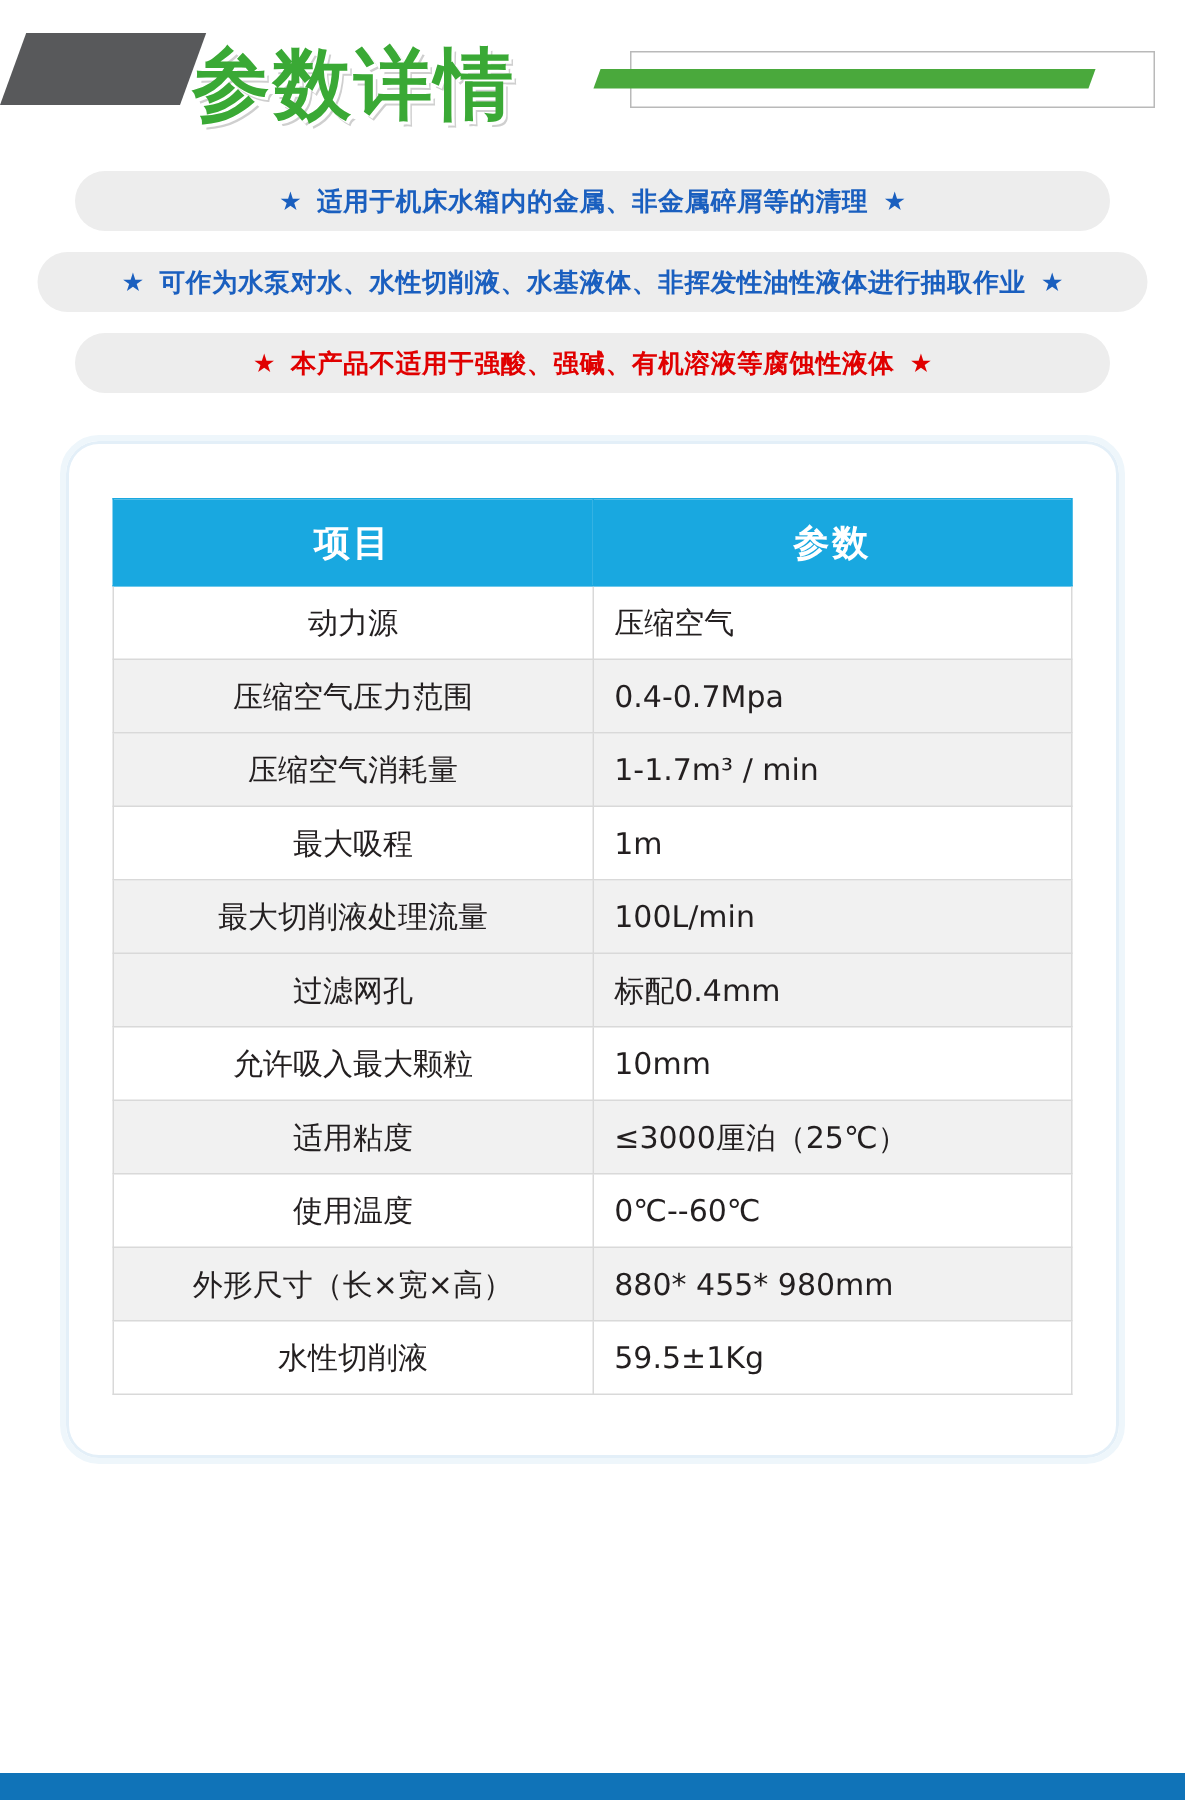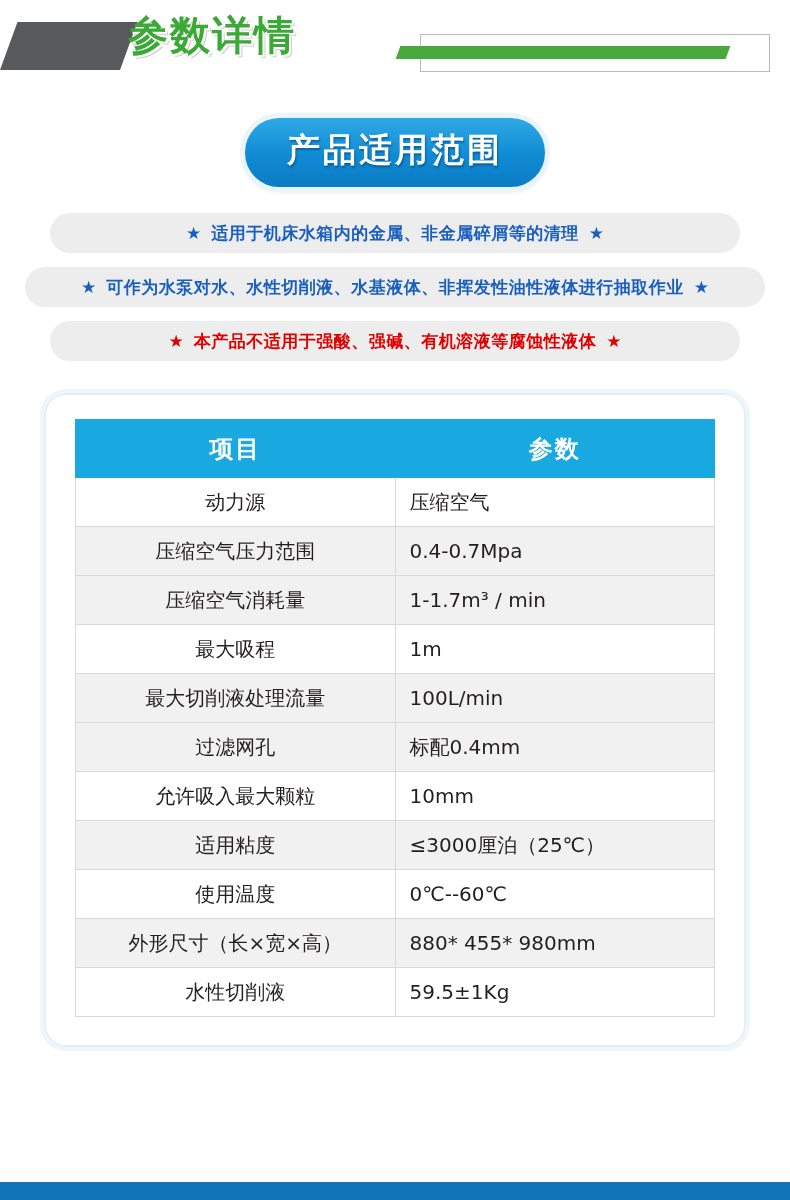--- a/index.html
+++ b/index.html
@@ -27,22 +27,22 @@
   .header-slab {
     position: absolute;
     left: 0; top: 22px;
     width: 120px; height: 48px;
     background: #58595b;
     transform: skewX(-20deg);
     transform-origin: left bottom;
   }
   .header-title {
     position: absolute;
-    left: 128px; top: 8px;
-    font-size: 40px;
+    left: 128px; top: 22px;
+    font-size: 52px;
     font-weight: bold;
     letter-spacing: 2px;
     color: #3aa935;
     text-shadow: 2px 2px 0 #ffffff, 3px 3px 0 #cfcfcf;
     font-family: "DejaVu Sans", sans-serif;
   }
   .header-bar {
     position: absolute;
     left: 398px; top: 46px;
     width: 330px; height: 13px;
@@ -116,21 +116,21 @@
     margin: 28px auto 0 auto;
     width: 710px;
     background: #ffffff;
     border: 4px solid #eef6fb;
     border-radius: 26px;
     box-shadow: 0 0 0 2px #e3eff8 inset;
     padding: 26px 24px 30px 24px;
   }
   table {
     width: 640px;
-    margin: 0 auto;
+    margin: 12px auto;
     border-collapse: collapse;
     table-layout: fixed;
   }
   th {
     background: #19a8e0;
     color: #ffffff;
     font-size: 24px;
     font-weight: bold;
     height: 58px;
     letter-spacing: 2px;
@@ -164,25 +164,20 @@
 
 <div class="page">
 
   <div class="header">
     <div class="header-slab"></div>
     <div class="header-title">参数详情</div>
     <div class="header-outline"></div>
     <div class="header-bar"></div>
   </div>
 
-  <div class="pill-wrap">
-    <div class="pill">
-      <span class="pill-text">产品适用范围</span>
-    </div>
-  </div>
 
   <div class="bullets">
 
     <div class="bullet narrow">
       <span class="bullet-star c-blue">★</span>
       <span class="bullet-text c-blue">适用于机床水箱内的金属、非金属碎屑等的清理</span>
       <span class="bullet-star c-blue">★</span>
     </div>
 
     <div class="bullet wide">

